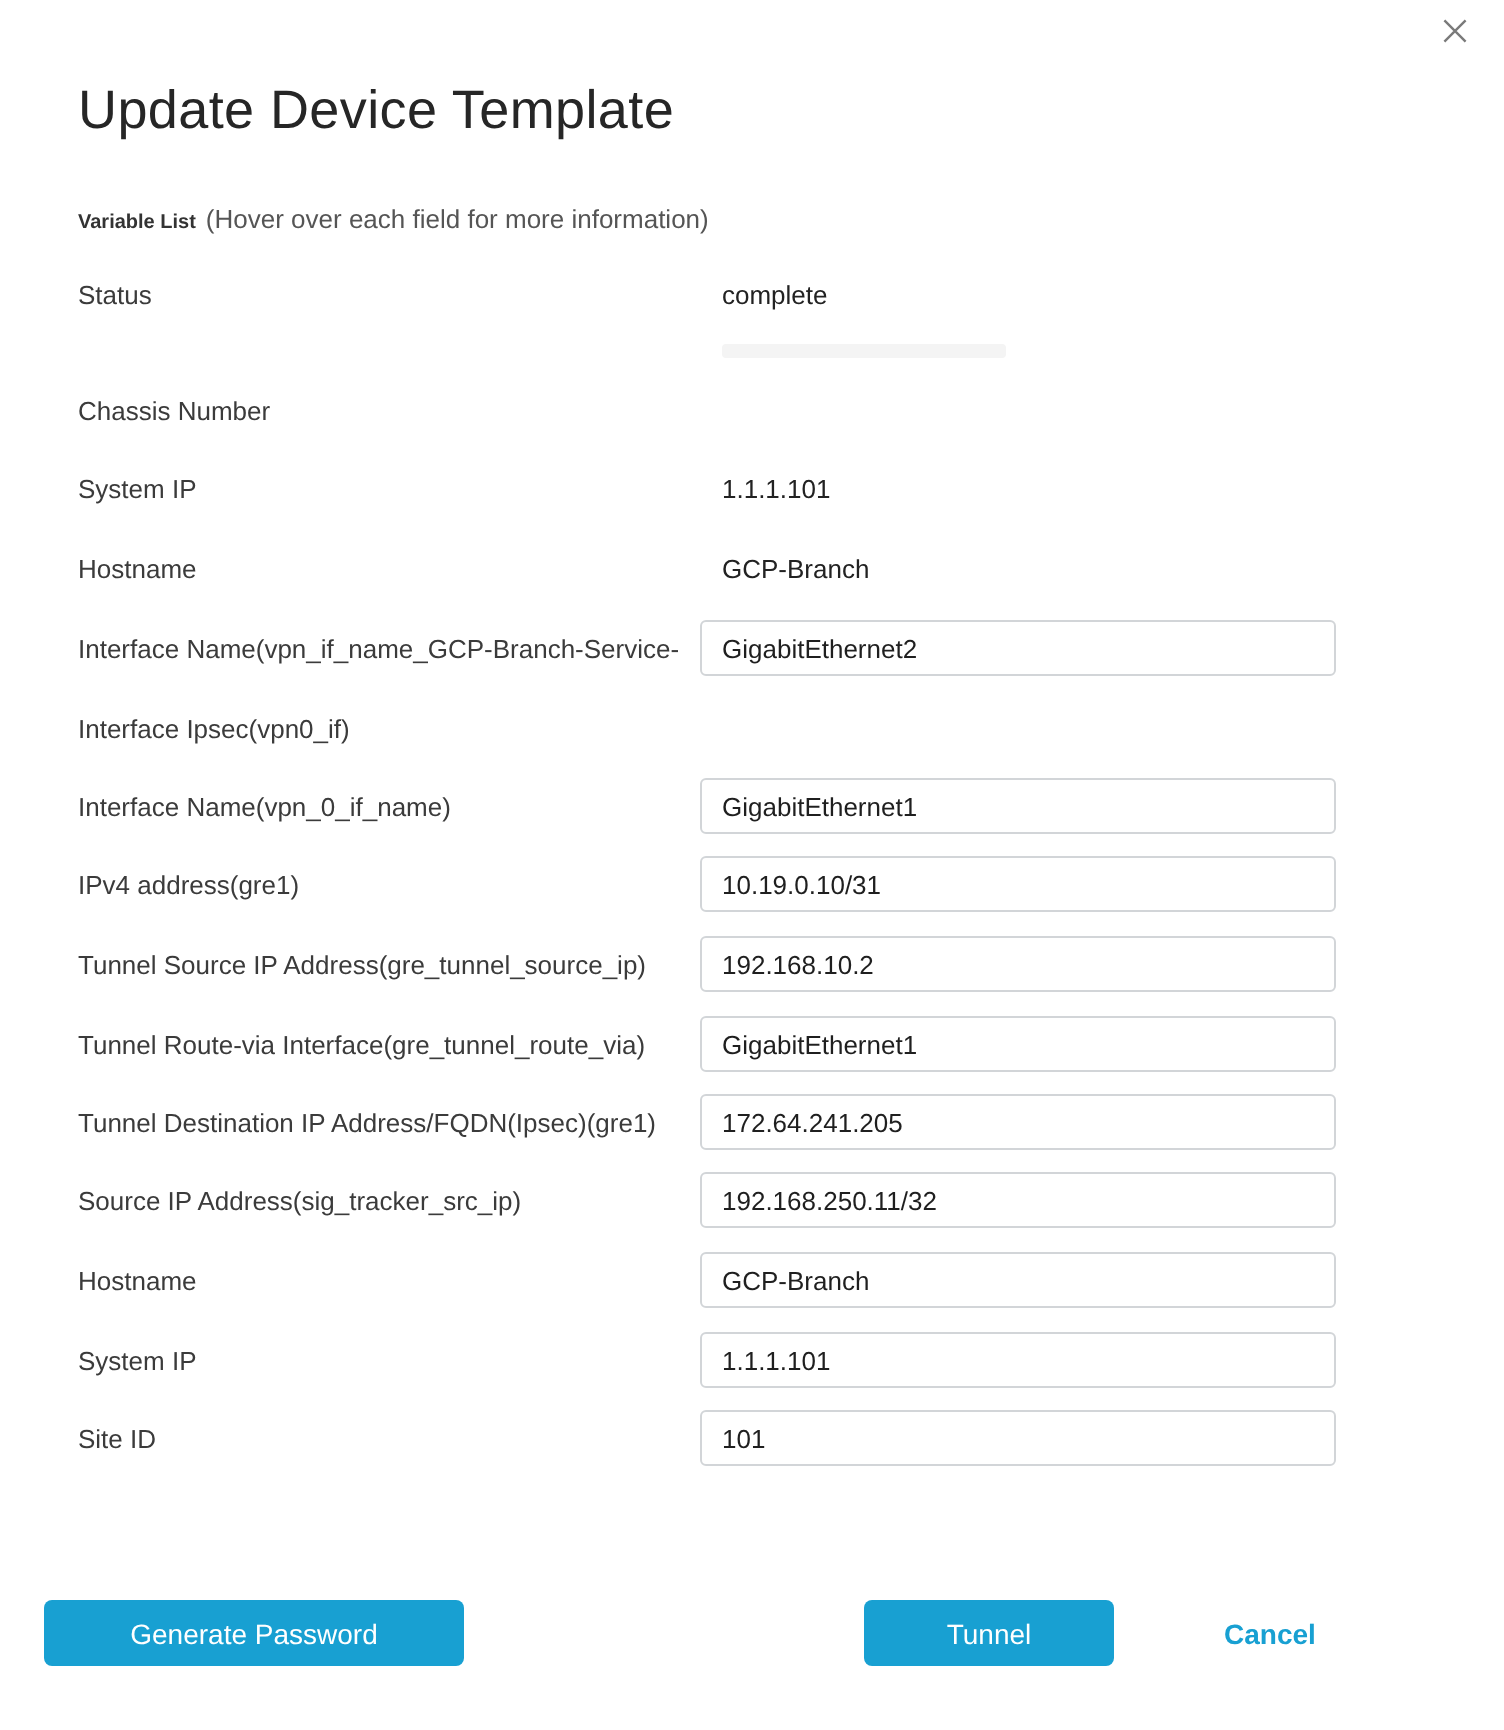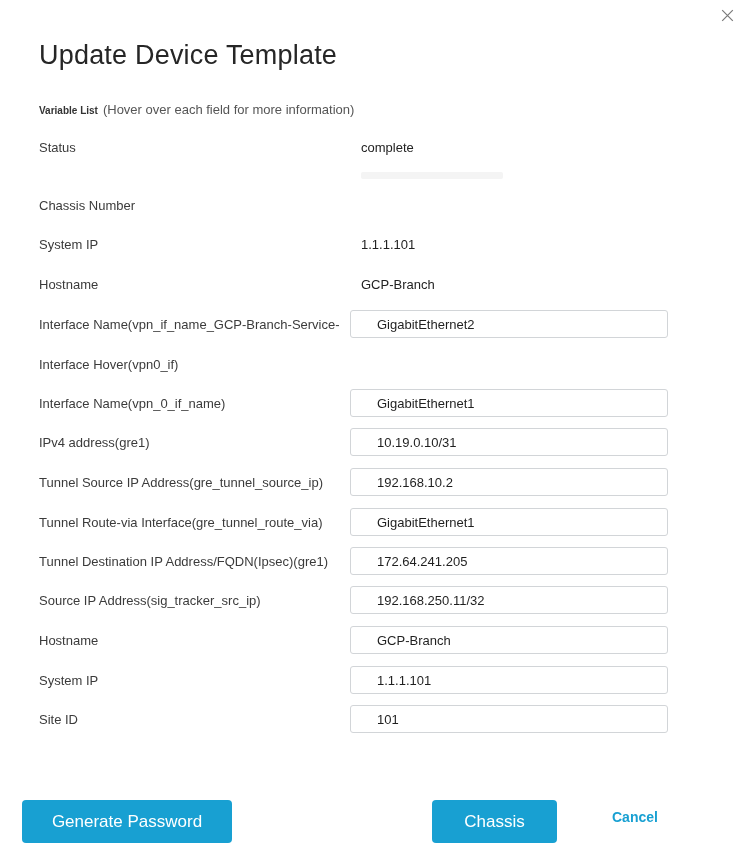--- a/index.html
+++ b/index.html
@@ -55,31 +55,31 @@
   }
   .irow label {
     position: absolute; left: 0; top: 7px;
     font-size: 13px; color: #3b3b3b;
     width: 306px; white-space: nowrap; overflow: hidden;
   }
   .irow input {
     position: absolute; left: 311px; top: 0;
     width: 318px; height: 28px;
     border: 1px solid #d2d5d8; border-radius: 3px;
-    padding: 0 26px;
+    padding: 0 10px;
     font-size: 13px; color: #1f1f1f;
     font-family: "Liberation Sans", sans-serif;
     background: #fff; outline: none;
   }
   
   .btn {
-    position: absolute; top: 800px; height: 43px;
+    position: absolute; top: 800px; height: 33px;
     border: none; border-radius: 4px;
     background: #18a0d2; color: #ffffff;
-    font-size: 17px; font-family: "Liberation Sans", sans-serif;
+    font-size: 14px; font-family: "Liberation Sans", sans-serif;
     cursor: pointer;
   }
   .btn-generate { left: 22px;  width: 210px; }
   .btn-update   { left: 432px; width: 125px; }
   .btn-cancel {
     position: absolute; left: 604px; top: 803px;
     height: 27px; padding: 0 8px;
     background: none; border: none;
     color: #18a0d2; font-size: 14px; font-weight: 600;
     font-family: "Liberation Sans", sans-serif;
@@ -126,21 +126,21 @@
     <span>Hostname</span>
     <span class="val">GCP-Branch</span>
   </div>
 
   <div class="irow" style="top:310px;">
     <label>Interface Name(vpn_if_name_GCP-Branch-Service-</label>
     <input type="text" value="GigabitEthernet2" style="">
   </div>
 
   <div class="irow" style="top:350px;">
-    <label>Interface Hover(vpn0_if)</label>
+    <label>Interface Ipsec(vpn0_if)</label>
   </div>
 
   <div class="irow" style="top:389px;">
     <label>Interface Name(vpn_0_if_name)</label>
     <input type="text" value="GigabitEthernet1" style="">
   </div>
 
   <div class="irow" style="top:428px;">
     <label>IPv4 address(gre1)</label>
     <input type="text" value="10.19.0.10/31" style="">
@@ -175,16 +175,16 @@
     <label>System IP</label>
     <input type="text" value="1.1.1.101" style="">
   </div>
 
   <div class="irow" style="top:705px;">
     <label>Site ID</label>
     <input type="text" value="101" style="">
   </div>
 
   <button class="btn btn-generate">Generate Password</button>
-  <button class="btn btn-update">Chassis</button>
+  <button class="btn btn-update">Tunnel</button>
   <button class="btn-cancel">Cancel</button>
 
 </div>
 
 </body></html>

